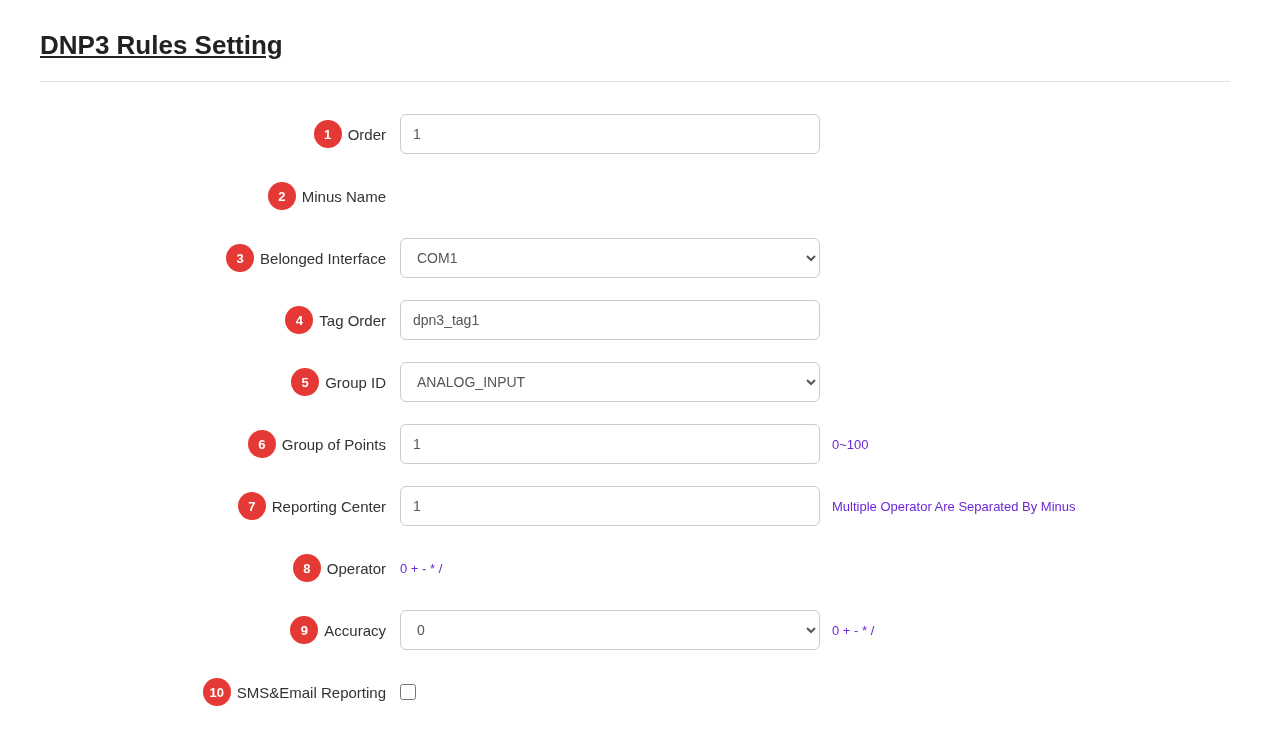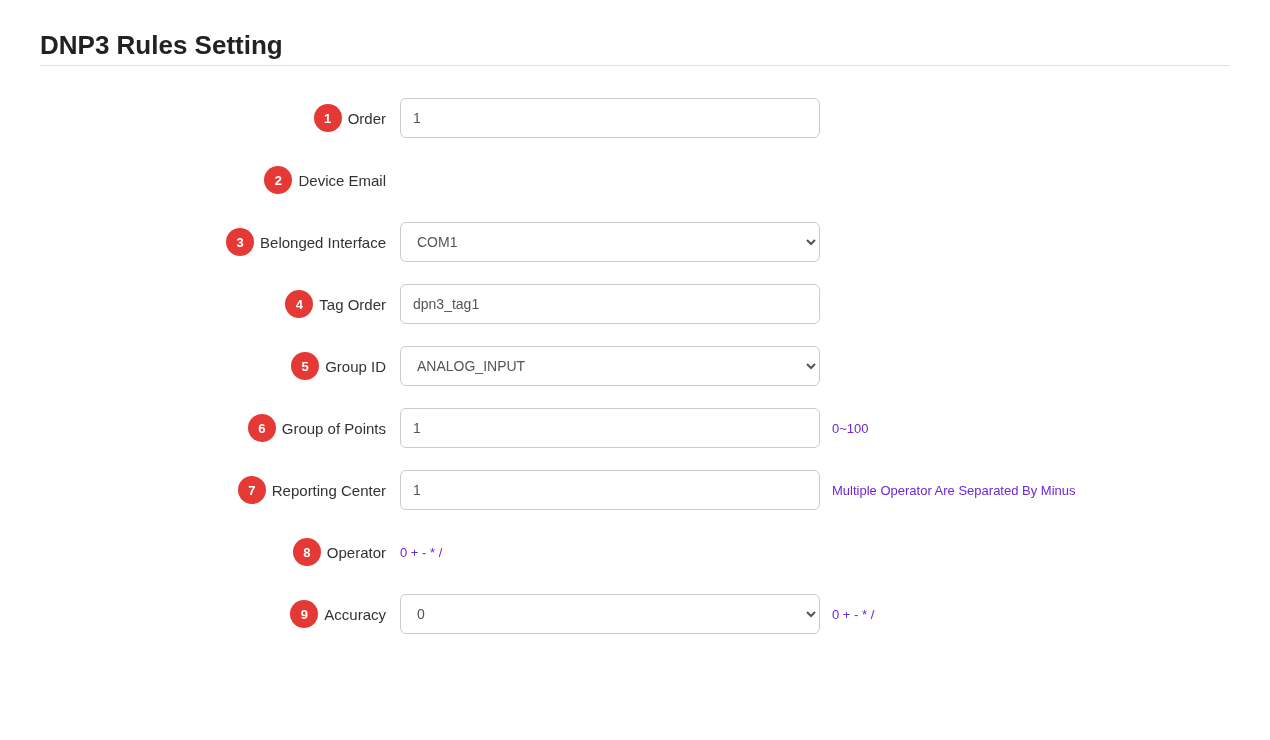--- a/index.html
+++ b/index.html
@@ -6,21 +6,22 @@
     body {
       font-family: Arial, sans-serif;
       background: #fff;
       color: #333;
       padding: 30px 40px;
     }
     h1 {
       font-size: 26px;
       font-weight: 600;
       color: #222;
-      margin-bottom: 4px;
+      margin-bottom: 20px;
+      text-decoration: underline;
     }
     .divider {
       border: none;
       border-top: 1px solid #e0e0e0;
       margin-bottom: 30px;
     }
     .form-container {
       max-width: 900px;
     }
     .form-row {
@@ -107,21 +108,21 @@
         <span class="badge">1</span>
         <span class="field-label">Order</span>
       </div>
       <div class="input-area">
         <input type="text" value="1" style="">
       </div>
     </div>
     <div class="form-row">
       <div class="label-area">
         <span class="badge">2</span>
-        <span class="field-label">Device Email</span>
+        <span class="field-label">Minus Name</span>
       </div>
     </div>
     <div class="form-row">
       <div class="label-area">
         <span class="badge">3</span>
         <span class="field-label">Belonged Interface</span>
       </div>
       <div class="input-area">
         <select><option value="COM1">COM1</option><option value="COM2">COM2</option><option value="COM3">COM3</option></select>
       </div>
@@ -176,14 +177,23 @@
     <div class="form-row">
       <div class="label-area">
         <span class="badge">9</span>
         <span class="field-label">Accuracy</span>
       </div>
       <div class="input-area">
         <select><option value="0">0</option><option value="1">1</option><option value="2">2</option><option value="3">3</option><option value="4">4</option></select>
         <span class="hint-text">0 + - * /</span>
       </div>
     </div>
+    <div class="form-row">
+      <div class="label-area">
+        <span class="badge">10</span>
+        <span class="field-label">SMS&amp;Email Reporting</span>
+      </div>
+      <div class="input-area">
+        <input type="checkbox" style="">
+      </div>
+    </div>
     <div class="form-row"></div>
   </div>
 
 </body></html>

